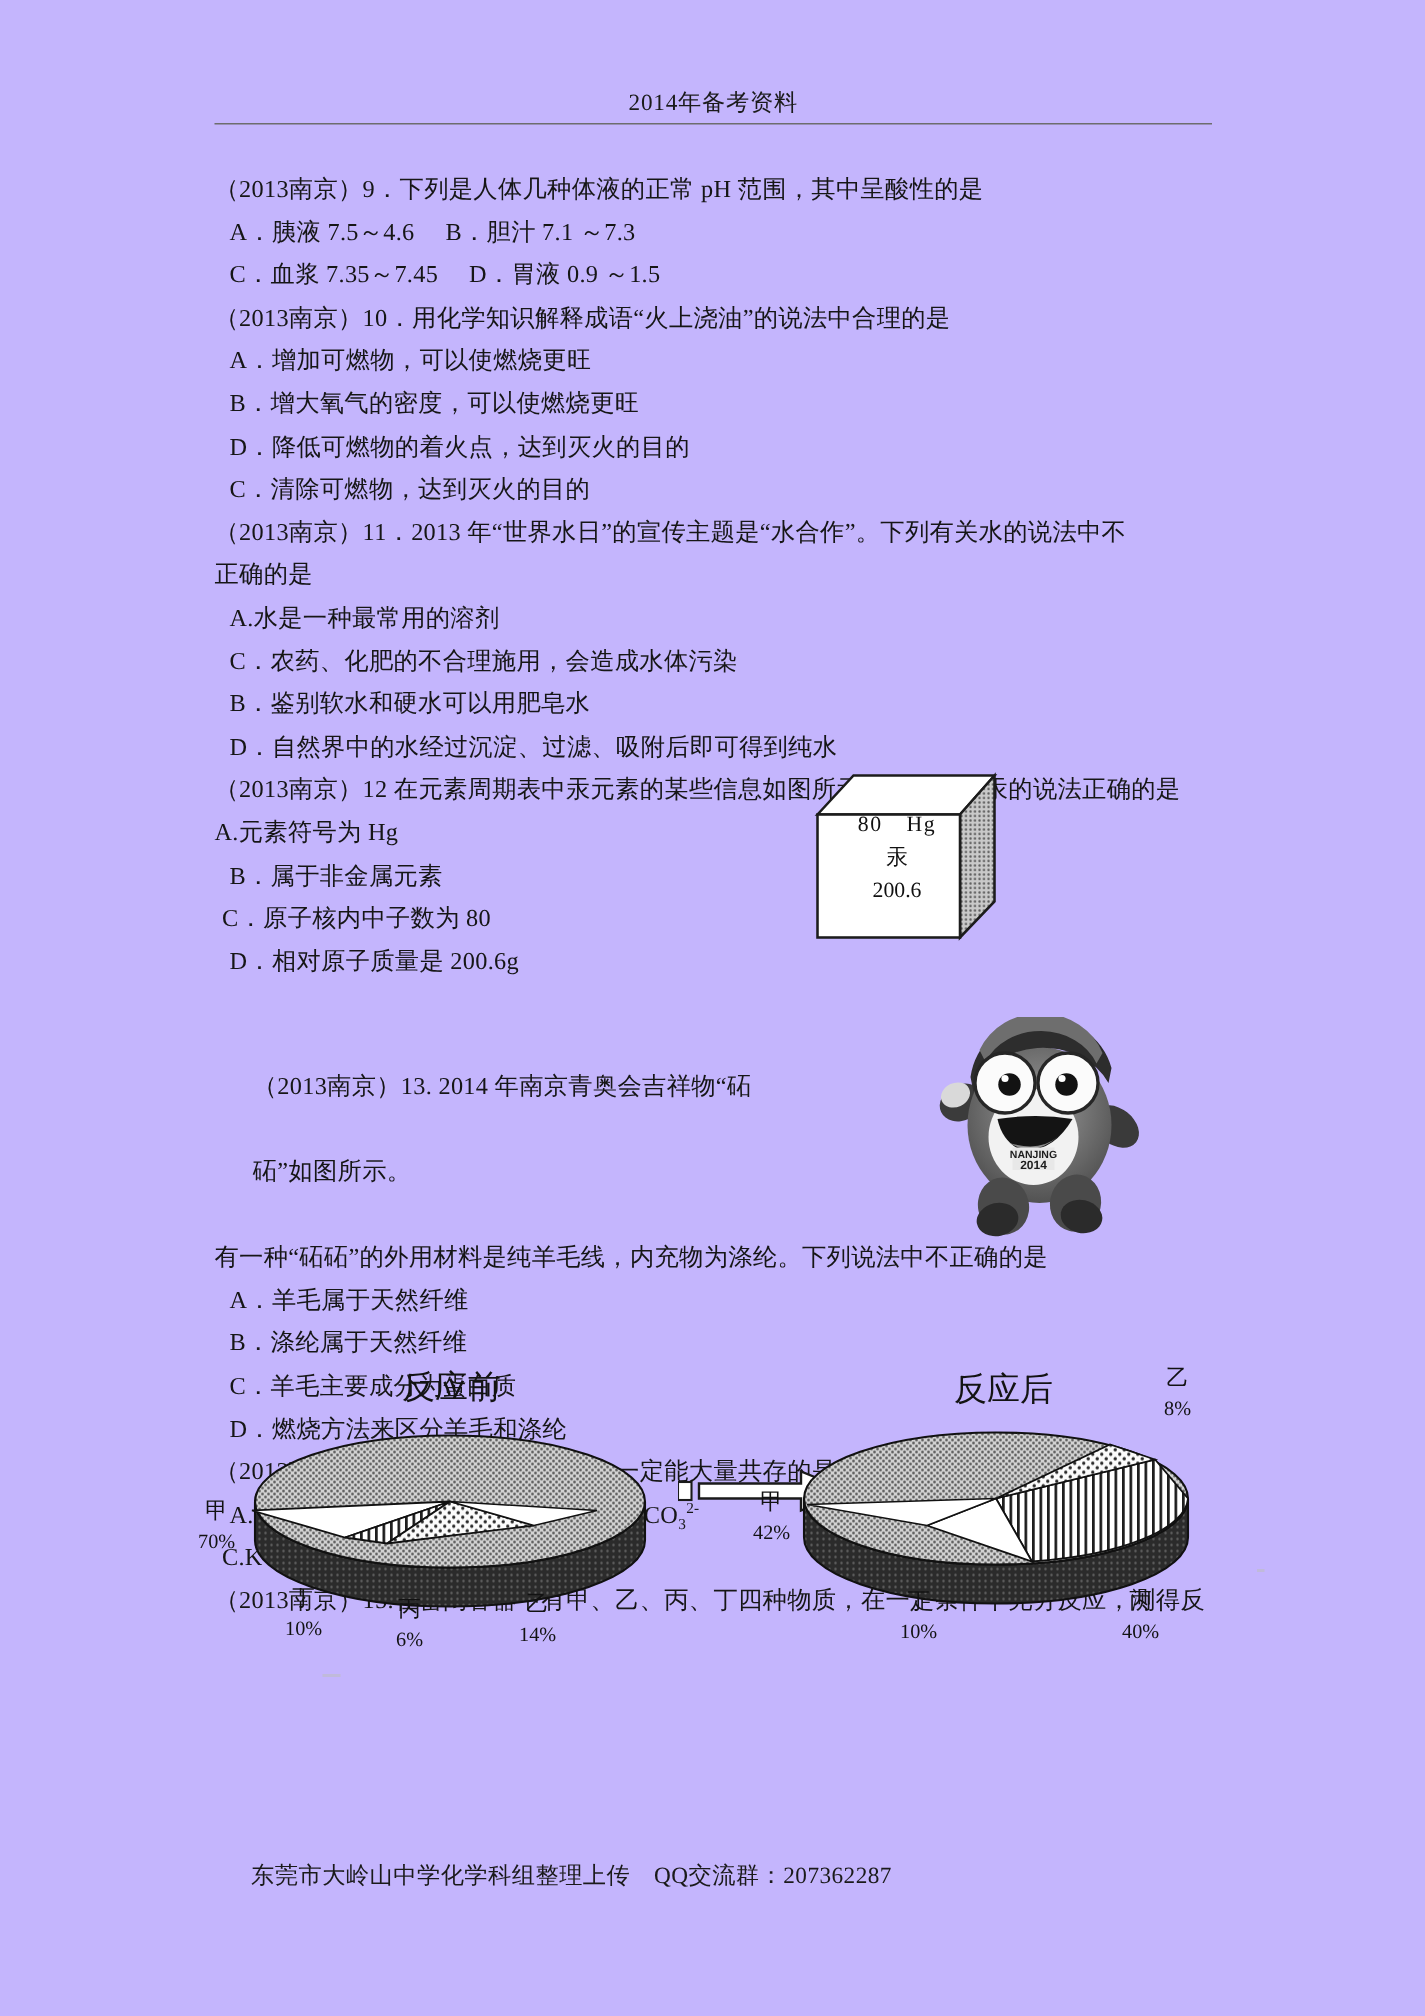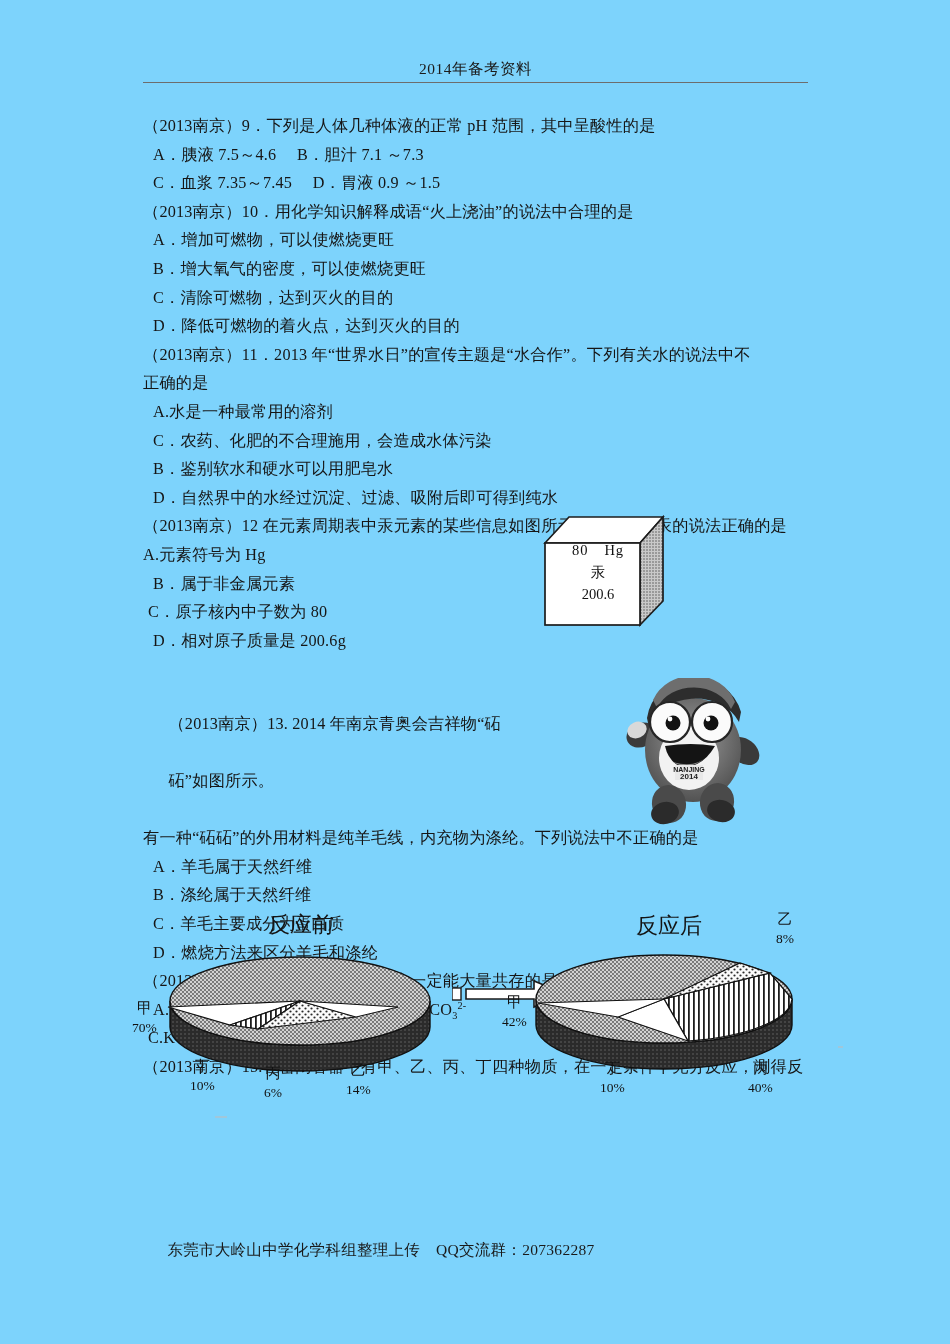--- a/index.html
+++ b/index.html
@@ -11,21 +11,21 @@
     width: 950px;
     height: 1344px;
     position: relative;
     font-family: "Liberation Serif", "DejaVu Serif", serif;
     color: #1a1a1a;
     overflow: hidden;
   }
   .page {
     position: absolute;
     inset: 0;
-    background: #7dd3fc;
+    background: #c4b5fd;
     padding-left: 44px;
   }
   
   .header {
     position: absolute;
     left: 143px;
     top: 60px;
     width: 665px;
     text-align: center;
   }
@@ -157,22 +157,22 @@
 
   <div class="content">
 
     <div class="line q-line">（2013南京）9．下列是人体几种体液的正常 pH 范围，其中呈酸性的是</div>
     <div class="line indent">A．胰液 7.5～4.6　 B．胆汁 7.1 ～7.3</div>
     <div class="line indent">C．血浆 7.35～7.45　 D．胃液 0.9 ～1.5</div>
 
     <div class="line q-line">（2013南京）10．用化学知识解释成语“火上浇油”的说法中合理的是</div>
     <div class="line indent">A．增加可燃物，可以使燃烧更旺</div>
     <div class="line indent">B．增大氧气的密度，可以使燃烧更旺</div>
+    <div class="line indent">D．降低可燃物的着火点，达到灭火的目的</div>
     <div class="line indent">C．清除可燃物，达到灭火的目的</div>
-    <div class="line indent">D．降低可燃物的着火点，达到灭火的目的</div>
 
     <div class="line q-line">（2013南京）11．2013 年“世界水日”的宣传主题是“水合作”。下列有关水的说法中不</div>
     <div class="line">正确的是</div>
     <div class="line indent">A.水是一种最常用的溶剂</div>
     <div class="line indent">C．农药、化肥的不合理施用，会造成水体污染</div>
     <div class="line indent">B．鉴别软水和硬水可以用肥皂水</div>
     <div class="line indent">D．自然界中的水经过沉淀、过滤、吸附后即可得到纯水</div>
 
     <div class="line q-line">（2013南京）12 在元素周期表中汞元素的某些信息如图所示，下列有关汞的说法正确的是</div>
     <div class="line">A.元素符号为 Hg</div>

